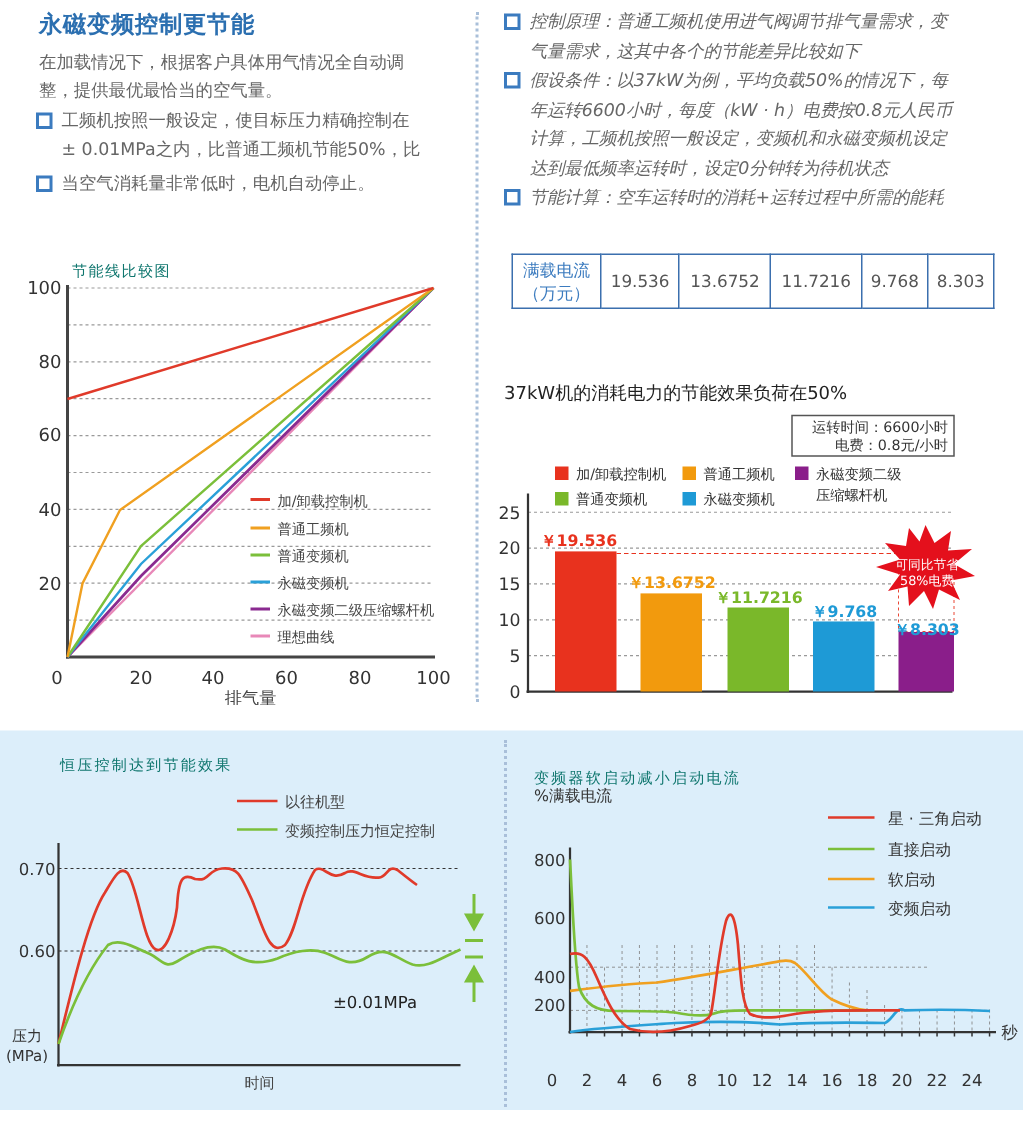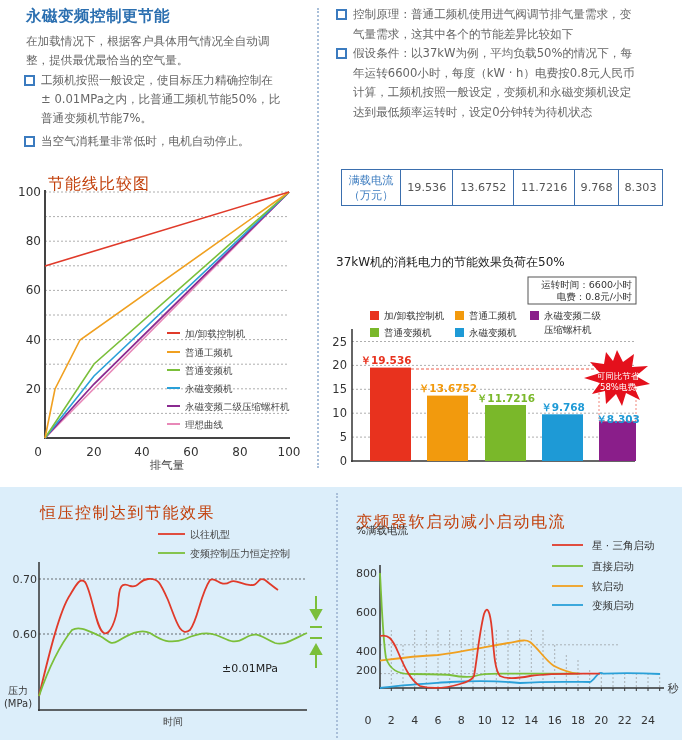--- a/index.html
+++ b/index.html
@@ -8,64 +8,67 @@
   .abs { position: absolute; }
   .title-main { left: 26px; top: 6px; font-size: 15.5px; font-weight: bold; color: #2b6fb0; letter-spacing: 0.5px; }
   .para { font-size: 11.6px; line-height: 19px; color: #666; }
   .bullet-row { display: flex; align-items: flex-start; }
   .chk { width: 11px; height: 11px; border: 2px solid #3b7bbf; flex: 0 0 11px; margin-top: 4px; margin-right: 6px; background: #fff; }
   .divider-v { left: 317px; top: 8px; width: 0; height: 460px; border-left: 2px dotted #a9bfd9; }
   table.cost { border-collapse: collapse; font-size: 11.2px; color: #555; }
   table.cost td { border: 1px solid #3b6fae; text-align: center; line-height: 15px; padding: 2px 2px; }
   table.cost td.hdr { color: #3b7bbf; }
   .blue-panel { left: 0; top: 487px; width: 682px; height: 253px; background: #dceefa; }
-  .chart-title { font-size: 16px; color: #c2410c; letter-spacing: 1.5px; }
+  .chart-title { font-size: 10px; color: #0f766e; letter-spacing: 1.5px; }
   svg text { font-family: "DejaVu Sans", "Liberation Sans", sans-serif; }
 </style>
 </head>
 <body>
 
 <div class="abs title-main">永磁变频控制更节能</div>
 <div class="abs para" style="left:26px; top:32px; width:285px;">
   <div>在加载情况下，根据客户具体用气情况全自动调</div>
   <div>整，提供最优最恰当的空气量。</div>
 </div>
 <div class="abs para" style="left:24px; top:71px; width:290px;">
   <div class="bullet-row">
     <span class="chk"></span>
     <div>
       <div>工频机按照一般设定，使目标压力精确控制在</div>
       <div>± 0.01MPa之内，比普通工频机节能50%，比</div>
-      <div>普通变频机节能7%。</div>
     </div>
   </div>
   <div class="bullet-row" style="margin-top:4px;">
     <span class="chk"></span>
     <div>当空气消耗量非常低时，电机自动停止。</div>
   </div>
 </div>
 
 <div class="abs divider-v"></div>
 
-<div class="abs para" style="left:336px; top:5px; width:340px; line-height:19.5px;">
+<div class="abs para" style="left:336px; top:5px; width:340px; line-height:19.5px;font-style:italic;">
   <div class="bullet-row">
     <span class="chk"></span>
     <div>
       <div>控制原理：普通工频机使用进气阀调节排气量需求，变</div>
       <div>气量需求，这其中各个的节能差异比较如下</div>
     </div>
   </div>
   <div class="bullet-row">
     <span class="chk"></span>
     <div>
       <div>假设条件：以37kW为例，平均负载50%的情况下，每</div>
       <div>年运转6600小时，每度（kW · h）电费按0.8元人民币</div>
       <div>计算，工频机按照一般设定，变频机和永磁变频机设定</div>
       <div>达到最低频率运转时，设定0分钟转为待机状态</div>
     </div>
+  </div>
+  <div class="bullet-row">
+    <span class="chk"></span>
+    <div>节能计算：空车运转时的消耗+运转过程中所需的能耗</div>
   </div>
 </div>
 
 <table class="abs cost" style="left:341px; top:169px; width:322px;">
   <tbody>
   <tr style="height:36px;">
     <td class="hdr">
           <div>满载电流</div>
           <div>（万元）</div>
         </td>

